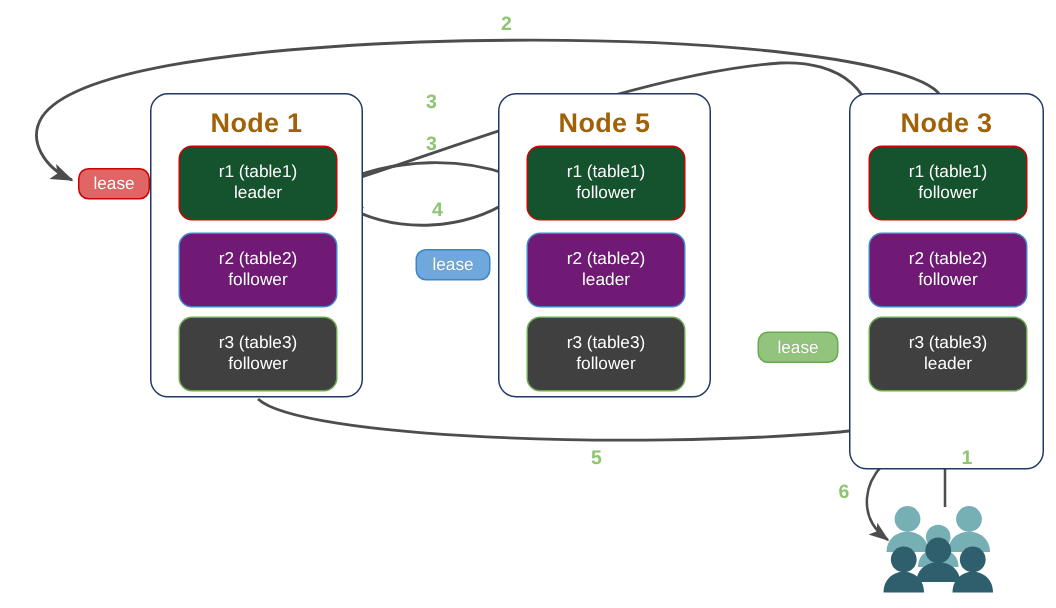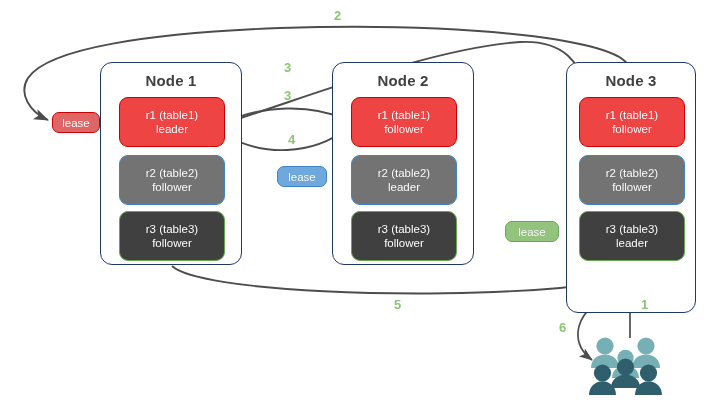--- a/index.html
+++ b/index.html
@@ -17,23 +17,23 @@
     box-sizing:border-box;
     background:#ffffff;
     border:1.4px solid #1f3864;
     border-radius:12px;
     z-index:2;
   }
   .node-title{
     position:absolute;
     left:0;right:0;top:9px;
     text-align:center;
-    font-size:15px;
+    font-size:18px;
     font-weight:bold;
-    color:#404040;
+    color:#a16207;
     letter-spacing:.2px;
   }
   .replica{
     position:absolute;
     left:18px;
     width:106px;
     height:50px;
     box-sizing:border-box;
     border-radius:9px;
     border-width:1.3px;
@@ -41,22 +41,22 @@
     display:flex;
     flex-direction:column;
     align-items:center;
     justify-content:center;
     color:#ffffff;
     font-size:11.5px;
     line-height:14.5px;
     text-shadow:0 0 1px rgba(0,0,0,.18);
   }
   .replica .ln{display:block;white-space:nowrap;}
-  .r-red{background:#ef4444;border-color:#cc0000;}
-  .r-blue{background:#737373;border-color:#3d85c6;}
+  .r-red{background:#14532d;border-color:#cc0000;}
+  .r-blue{background:#701a75;border-color:#3d85c6;}
   .r-green{background:#404040;border-color:#6aa84f;}
 
   .lease{
     position:absolute;
     box-sizing:border-box;
     border-radius:7px;
     border-width:1.3px;
     border-style:solid;
     color:#ffffff;
     font-size:11.5px;
@@ -111,21 +111,21 @@
       <span class="ln">r2 (table2)</span>
       <span class="ln">follower</span>
     </div>
     <div class="replica r-green" style="top:148px;">
       <span class="ln">r3 (table3)</span>
       <span class="ln">follower</span>
     </div>
   </div>
 
   <div class="node-box" style="left:332px;top:62px;width:142px;height:203px;">
-    <div class="node-title">Node 2</div>
+    <div class="node-title">Node 5</div>
     <div class="replica r-red" style="top:34px;">
       <span class="ln">r1 (table1)</span>
       <span class="ln">follower</span>
     </div>
     <div class="replica r-blue" style="top:92px;">
       <span class="ln">r2 (table2)</span>
       <span class="ln">leader</span>
     </div>
     <div class="replica r-green" style="top:148px;">
       <span class="ln">r3 (table3)</span>

